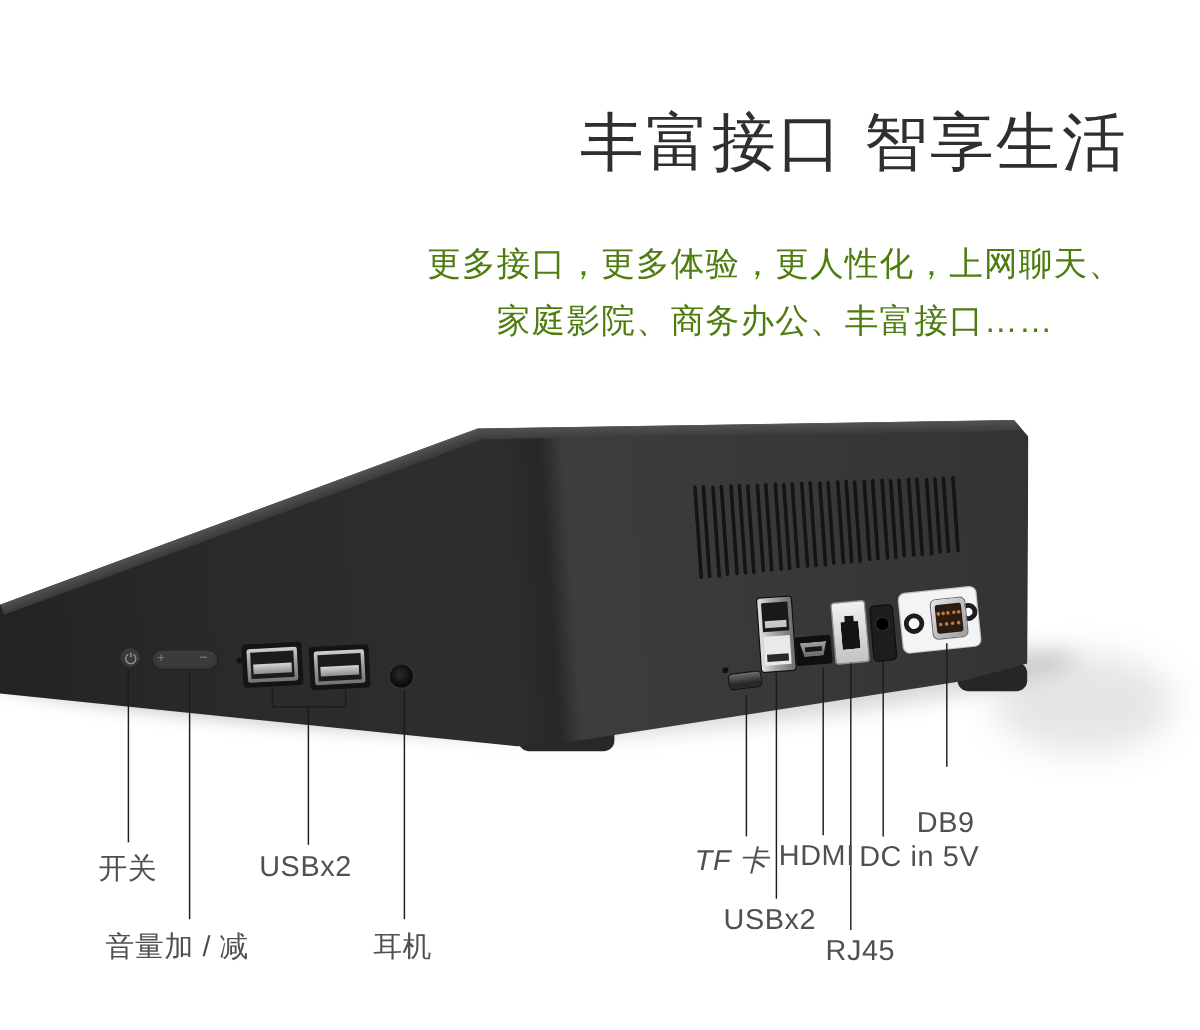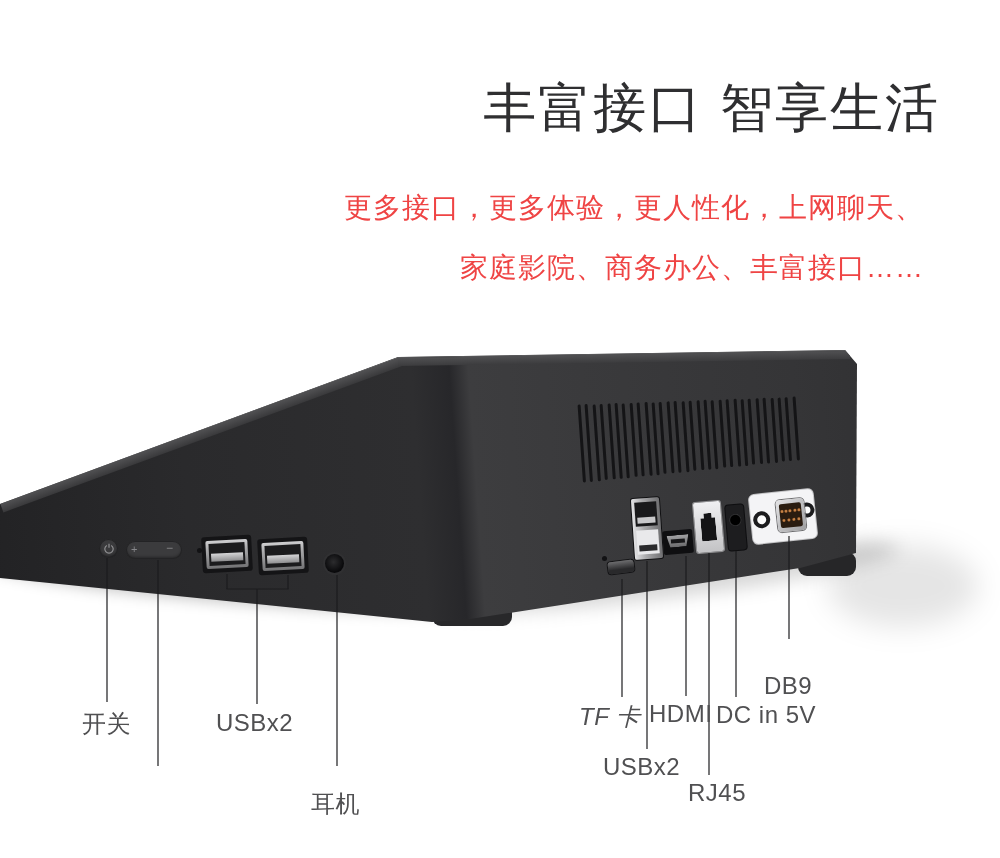--- a/index.html
+++ b/index.html
@@ -1,23 +1,23 @@
 <!DOCTYPE html>
 <html><head>
 <meta charset="utf-8">
 <style>
   html,body{margin:0;padding:0;background:#fff;}
   .stage{position:relative;width:1000px;height:858px;overflow:hidden;background:#fff;
          font-family:"Liberation Sans","DejaVu Sans",sans-serif;}
   .abs{position:absolute;}
 
   
-  .hero{position:absolute;top:76px;right:60px;text-align:right;}
+  .hero{position:absolute;top:88px;right:60px;text-align:right;}
   .hero h1{margin:0;font-size:53px;font-weight:300;letter-spacing:2px;color:#2f2f31;line-height:1.2;}
-  .hero .sub{margin:16px;font-size:28px;font-weight:300;color:#ef4444;line-height:44px;letter-spacing:1px;}
+  .hero .sub{margin:4px;font-size:28px;font-weight:300;color:#4d7c0f;line-height:44px;letter-spacing:1px;text-align:center;}
   .hero .sub.first{margin-top:46px;}
 
   
   .shadow{position:absolute;border-radius:50%;pointer-events:none;}
   .shadow-front{left:-10px;top:568px;width:505px;height:36px;background:rgba(0,0,0,.22);filter:blur(7px);transform:rotate(4.6deg);}
   .shadow-right{left:430px;top:556px;width:470px;height:42px;background:rgba(0,0,0,.16);filter:blur(9px);transform:rotate(-7deg);}
   .shadow-corner{left:828px;top:545px;width:150px;height:82px;background:rgba(0,0,0,.10);filter:blur(14px);}
   .foot{position:absolute;background:#28282a;border-radius:9px;}
   .foot-left{left:432px;top:600px;width:80px;height:26px;}
   .foot-right{left:798px;top:552px;width:58px;height:24px;background:#262628;}
@@ -237,20 +237,21 @@
       <line x1="647" y1="561" x2="647" y2="749"></line>
       <line x1="686" y1="556" x2="686" y2="696"></line>
       <line x1="709" y1="553" x2="709" y2="775"></line>
       <line x1="736" y1="551" x2="736" y2="697"></line>
       <line x1="789" y1="536" x2="789" y2="639"></line>
     </g>
   </svg>
 
   <span class="lbl" style="left:82px;top:708px;">开关</span>
   <span class="lbl" style="left:216px;top:709px;">USBx2</span>
-  <span class="lbl" style="left:311px;top:773px;margin-top:15px;">耳机</span>
+  <span class="lbl" style="left:88px;top:773px;">音量加 / 减</span>
+  <span class="lbl" style="left:311px;top:773px;">耳机</span>
   <span class="lbl" style="left:579px;top:701px;font-style:italic;">TF 卡</span>
   <span class="lbl" style="left:649px;top:700px;">HDMI</span>
   <span class="lbl" style="left:716px;top:701px;">DC in 5V</span>
   <span class="lbl" style="left:603px;top:753px;">USBx2</span>
   <span class="lbl" style="left:688px;top:779px;">RJ45</span>
   <span class="lbl" style="left:764px;top:672px;">DB9</span>
 </div>
 
 </body></html>

